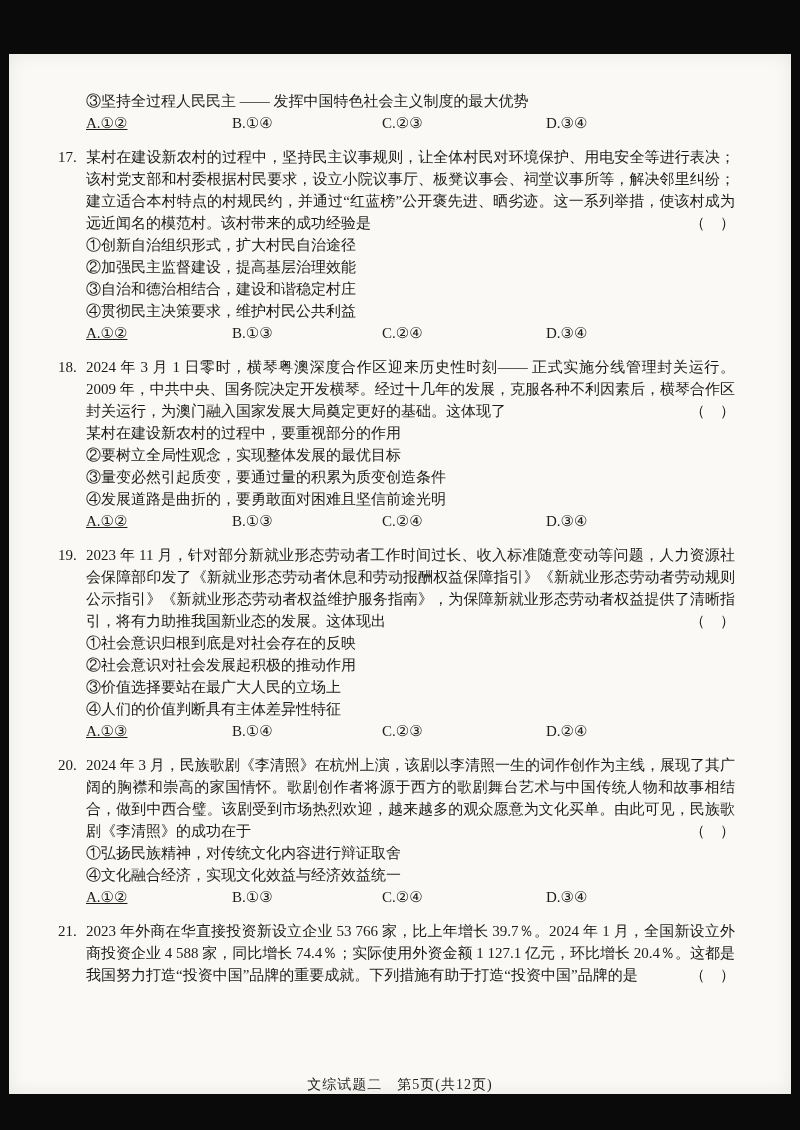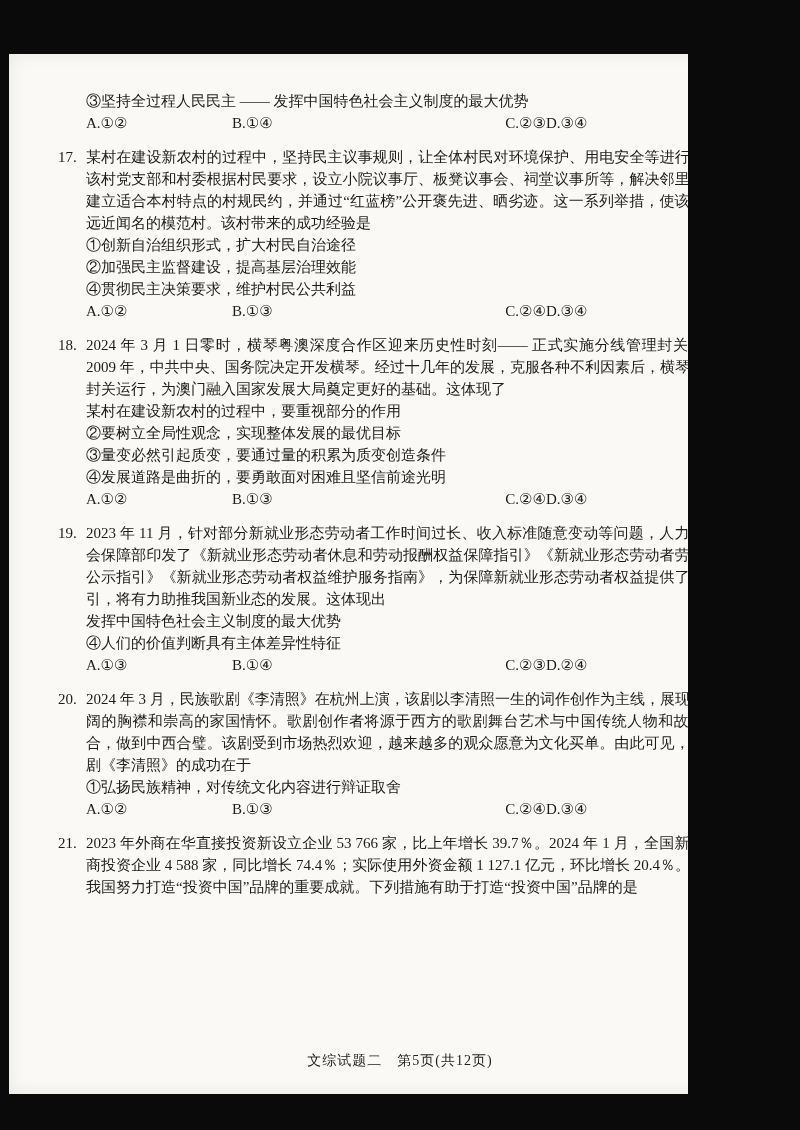--- a/index.html
+++ b/index.html
@@ -3,21 +3,21 @@
 <meta charset="utf-8">
 <style>
   html, body {
     margin: 0;
     padding: 0;
     background: #0a0a0a;
     font-family: "Liberation Serif", "DejaVu Serif", serif;
   }
   .viewport {
     position: relative;
-    width: 688px;
+    width: 800px;
     height: 1130px;
     background: #0a0a0a;
     overflow: hidden;
   }
   .page {
     position: absolute;
     left: 9px;
     top: 54px;
     width: 782px;
     height: 1040px;
@@ -53,27 +53,27 @@
   .item {
     margin: 0;
     text-align: left;
   }
   .choices {
     display: flex;
     text-align: left;
     margin: 0;
   }
   .choice { display: inline-block; }
-  .choice.c1 { width: 146px; }
+  .choice.c1 { width: 146px; text-decoration: underline; }
   .choice.c2 { width: 150px; }
-  .choice.c3 { width: 164px; text-align: right; }
+  .choice.c3 { width: 164px; }
   .choice.c4 { flex: 1; }
   .footer {
     position: absolute;
-    bottom: 24px;
+    bottom: 0;
     left: 0;
     width: 100%;
     text-align: center;
     font-size: 14px;
     color: #222;
     letter-spacing: 1px;
   }
 </style>
 </head>
 <body>
@@ -89,20 +89,21 @@
           <span class="choice c2">B.①④</span>
           <span class="choice c3">C.②③</span>
           <span class="choice c4">D.③④</span>
         </div>
       </div>
 
       <div class="question">
         <p class="stem"><span class="qnum">17.</span><span>某村在建设新农村的过程中，坚持民主议事规则，让全体村民对环境保护、用电安全等进行表决；该村党支部和村委根据村民要求，设立小院议事厅、板凳议事会、祠堂议事所等，解决邻里纠纷；建立适合本村特点的村规民约，并通过“红蓝榜”公开褒先进、晒劣迹。这一系列举措，使该村成为远近闻名的模范村。该村带来的成功经验是</span><span class="bracket">（　）</span></p>
         <p class="item">①创新自治组织形式，扩大村民自治途径</p>
         <p class="item">②加强民主监督建设，提高基层治理效能</p>
+        <p class="item">③自治和德治相结合，建设和谐稳定村庄</p>
         <p class="item">④贯彻民主决策要求，维护村民公共利益</p>
         <div class="choices">
           <span class="choice c1">A.①②</span>
           <span class="choice c2">B.①③</span>
           <span class="choice c3">C.②④</span>
           <span class="choice c4">D.③④</span>
         </div>
       </div>
 
       <div class="question">
@@ -114,33 +115,36 @@
         <div class="choices">
           <span class="choice c1">A.①②</span>
           <span class="choice c2">B.①③</span>
           <span class="choice c3">C.②④</span>
           <span class="choice c4">D.③④</span>
         </div>
       </div>
 
       <div class="question">
         <p class="stem"><span class="qnum">19.</span><span>2023 年 11 月，针对部分新就业形态劳动者工作时间过长、收入标准随意变动等问题，人力资源社会保障部印发了《新就业形态劳动者休息和劳动报酬权益保障指引》《新就业形态劳动者劳动规则公示指引》《新就业形态劳动者权益维护服务指南》，为保障新就业形态劳动者权益提供了清晰指引，将有力助推我国新业态的发展。这体现出</span><span class="bracket">（　）</span></p>
-        <p class="item">发挥中国特色社会主义制度的最大优势</p>
+        <p class="item">①社会意识归根到底是对社会存在的反映</p>
+        <p class="item">②社会意识对社会发展起积极的推动作用</p>
+        <p class="item">③价值选择要站在最广大人民的立场上</p>
         <p class="item">④人们的价值判断具有主体差异性特征</p>
         <div class="choices">
           <span class="choice c1">A.①③</span>
           <span class="choice c2">B.①④</span>
           <span class="choice c3">C.②③</span>
           <span class="choice c4">D.②④</span>
         </div>
       </div>
 
       <div class="question">
         <p class="stem"><span class="qnum">20.</span><span>2024 年 3 月，民族歌剧《李清照》在杭州上演，该剧以李清照一生的词作创作为主线，展现了其广阔的胸襟和崇高的家国情怀。歌剧创作者将源于西方的歌剧舞台艺术与中国传统人物和故事相结合，做到中西合璧。该剧受到市场热烈欢迎，越来越多的观众愿意为文化买单。由此可见，民族歌剧《李清照》的成功在于</span><span class="bracket">（　）</span></p>
         <p class="item">①弘扬民族精神，对传统文化内容进行辩证取舍</p>
+        <p class="item">④文化融合经济，实现文化效益与经济效益统一</p>
         <div class="choices">
           <span class="choice c1">A.①②</span>
           <span class="choice c2">B.①③</span>
           <span class="choice c3">C.②④</span>
           <span class="choice c4">D.③④</span>
         </div>
       </div>
 
       <div class="question">
         <p class="stem"><span class="qnum">21.</span><span>2023 年外商在华直接投资新设立企业 53 766 家，比上年增长 39.7％。2024 年 1 月，全国新设立外商投资企业 4 588 家，同比增长 74.4％；实际使用外资金额 1 127.1 亿元，环比增长 20.4％。这都是我国努力打造“投资中国”品牌的重要成就。下列措施有助于打造“投资中国”品牌的是</span><span class="bracket">（　）</span></p>

